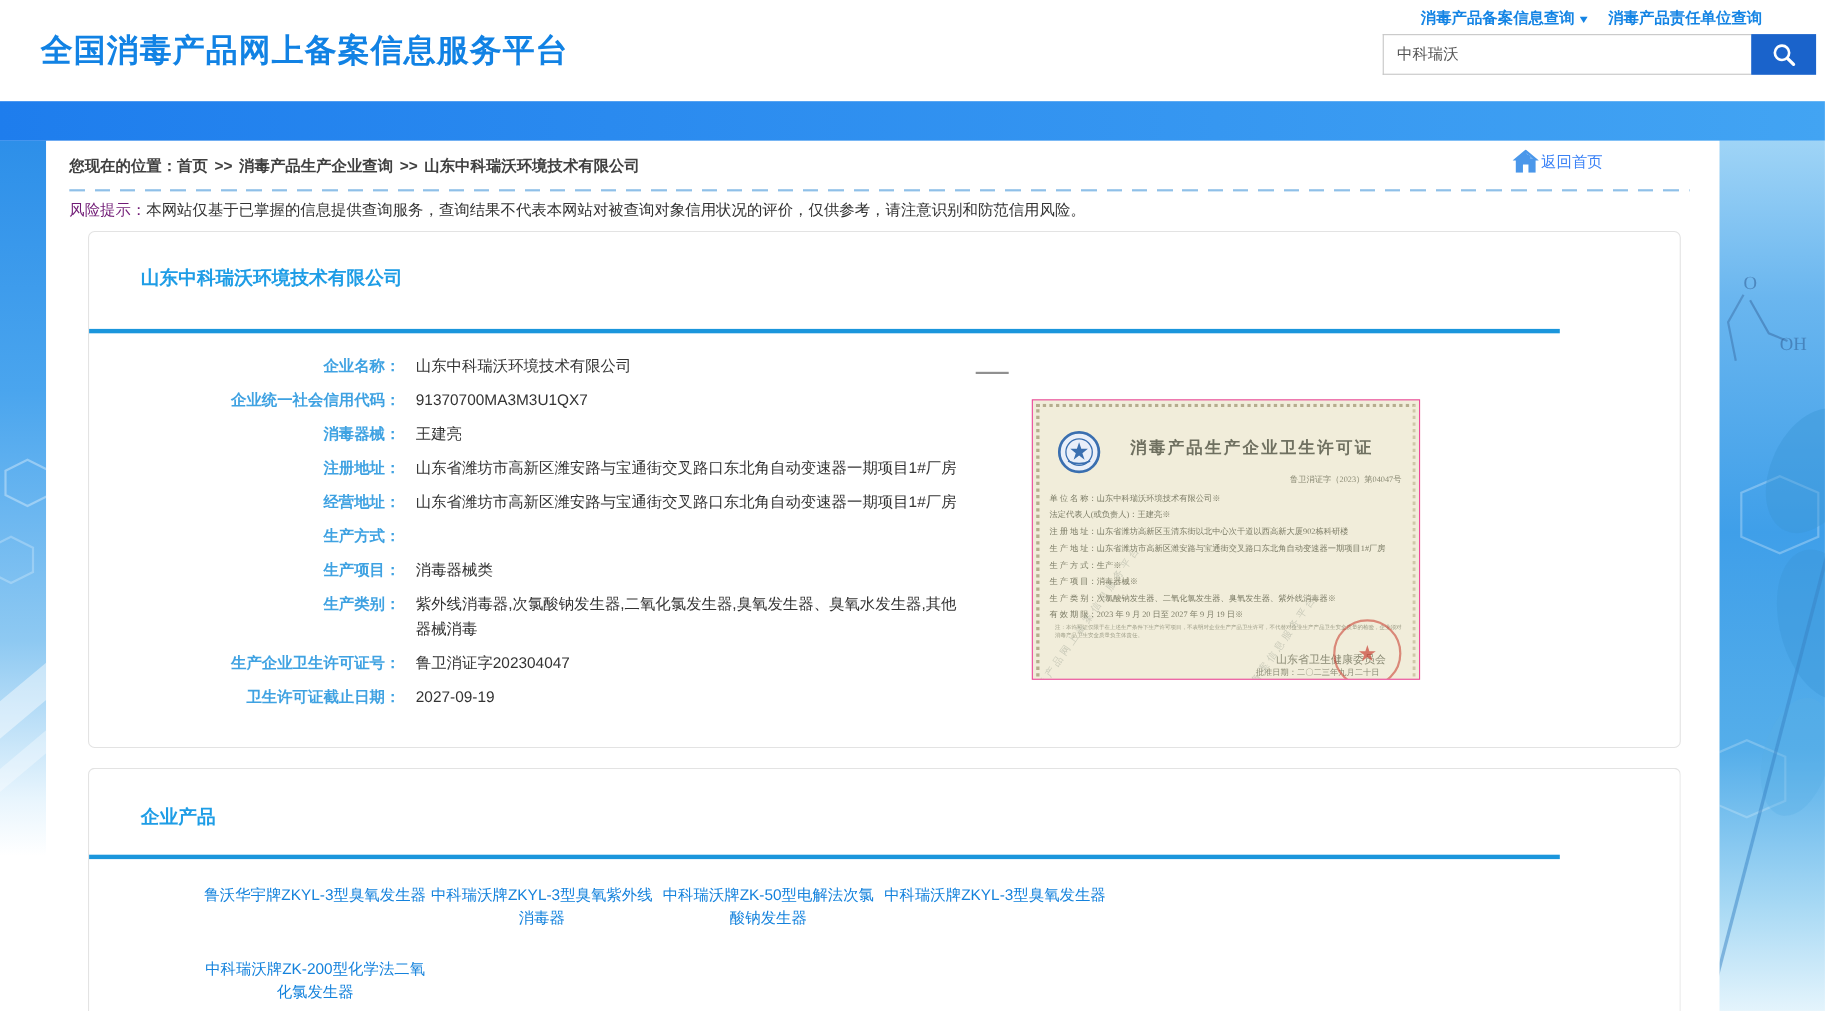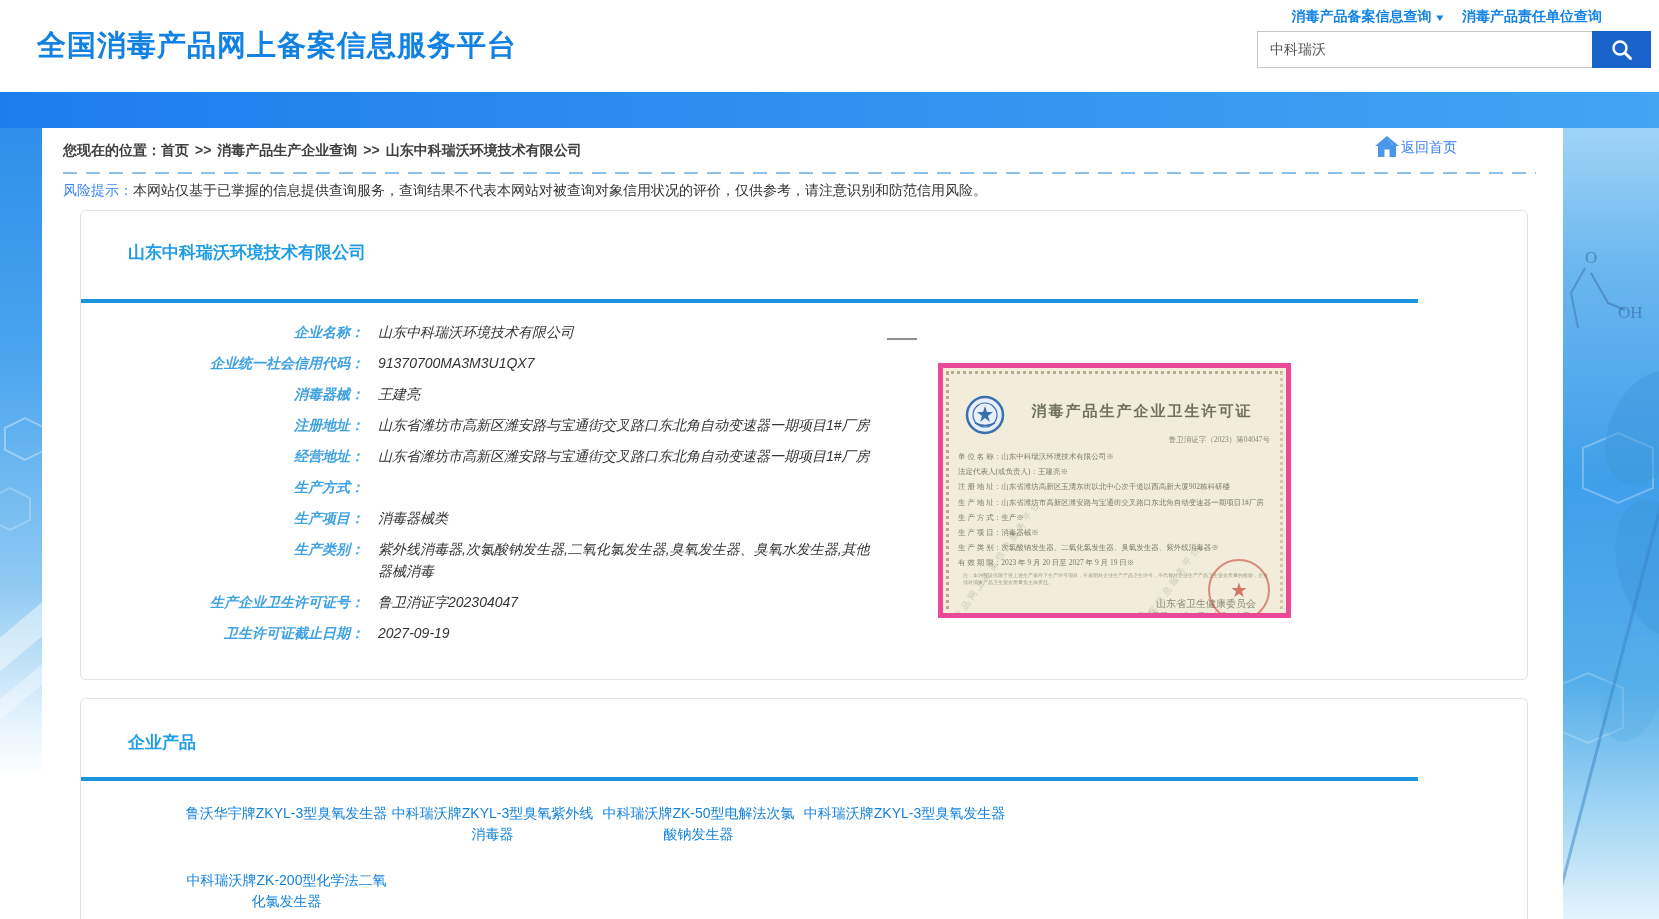--- a/index.html
+++ b/index.html
@@ -36,43 +36,43 @@
   .breadcrumb-row { position:absolute; top:14px; left:21px; right:200px; font-size:14px; font-weight:bold; color:#404040; white-space:nowrap; }
   .breadcrumb-row a { color:#404040; }
   .bc-sep { margin:0 6px; }
   .back-home { position:absolute; top:8px; right:106px; font-size:14px; color:#3b82f6; display:flex; align-items:flex-end; }
   .back-home svg { margin-right:2px; }
 
   .dashed { position:absolute; top:44px; left:21px; width:1473px; height:2px;
     background:repeating-linear-gradient(90deg,#8fc0e8 0 14px, transparent 14px 23px); }
 
   .risk { position:absolute; top:54px; left:21px; font-size:14px; color:#333; white-space:nowrap; }
-  .risk-label { color:#3b82f6; }
+  .risk-label { color:#701a75; }
 
   
   .card { position:absolute; left:38px; width:1448px; border:1px solid #e3e3e3; border-radius:6px; background:#fff; }
   .card-title { position:absolute; left:47px; font-size:17px; font-weight:bold; color:#1e9de6; }
   .divider { position:absolute; left:0; width:1337px; height:4px; background:#1b96dc; }
   .card1 { top:82px; height:470px; }
   .card1 .card-title { top:30px; }
   .card1 .divider { top:88px; }
   .card2 { top:570px; height:260px; border-bottom:none; border-radius:6px 6px 0 0; }
   .card2 .card-title { top:32px;font-family:Liberation Serif, serif; }
   .card2 .divider { top:78px; }
 
   .fields { position:absolute; top:110px; left:0; width:860px; }
-  .field-row { display:flex; margin-bottom:9px; font-size:14px; line-height:22px;font-style:italic; }
+  .field-row { display:flex; margin-bottom:9px; font-size:14px; line-height:22px; }
   .field-label { width:283px; text-align:right; color:#3fa2e2; font-weight:bold; flex:none; }
   .field-value { margin-left:14px; color:#333; max-width:500px; }
 
   .cert-dash { position:absolute; left:806px; top:127px; width:30px; height:2px; background:#909090; }
 
   
   .certificate { position:absolute; left:857px; top:152px; width:353px; height:255px;
-    background:#f1edda; border:5px solid #ec4899; overflow:hidden; font-family:"Liberation Serif","DejaVu Serif",serif; }
+    background:#f1edda; border:1px solid #ec4899; overflow:hidden; font-family:"Liberation Serif","DejaVu Serif",serif; }
   .cert-border { position:absolute; left:3px; top:3px; right:3px; bottom:-4px;
     border-top:3px dotted #b5ac8e; border-left:3px dotted #b5ac8e; border-right:3px dotted #cfc7a8; }
   .cert-title { position:absolute; left:64px; top:34px; width:270px; text-align:center; font-size:15px; font-weight:bold; color:#6f7060; letter-spacing:2px; white-space:nowrap; }
   .cert-no { position:absolute; top:67px; right:16px; font-size:7.5px; color:#8a8a74; }
   .cert-lines { position:absolute; top:81px; left:15px; right:8px; font-size:7.5px; color:#7c7c66; line-height:15.2px; white-space:nowrap; }
   .cert-fine { position:absolute; top:204px; left:20px; right:14px; font-size:5px; color:#9c9c86; line-height:7px; }
   .cert-issuer { position:absolute; top:229px; right:30px; font-size:10px; color:#8a8a74; }
   .cert-date { position:absolute; top:243px; right:36px; font-size:7.5px; color:#8a8a74; }
   .cert-emblem { position:absolute; left:22px; top:27px; }
   .cert-seal { position:absolute; right:16px; bottom:-8px; width:62px; height:62px; border:2px solid rgba(198,52,40,.55); border-radius:50%;

